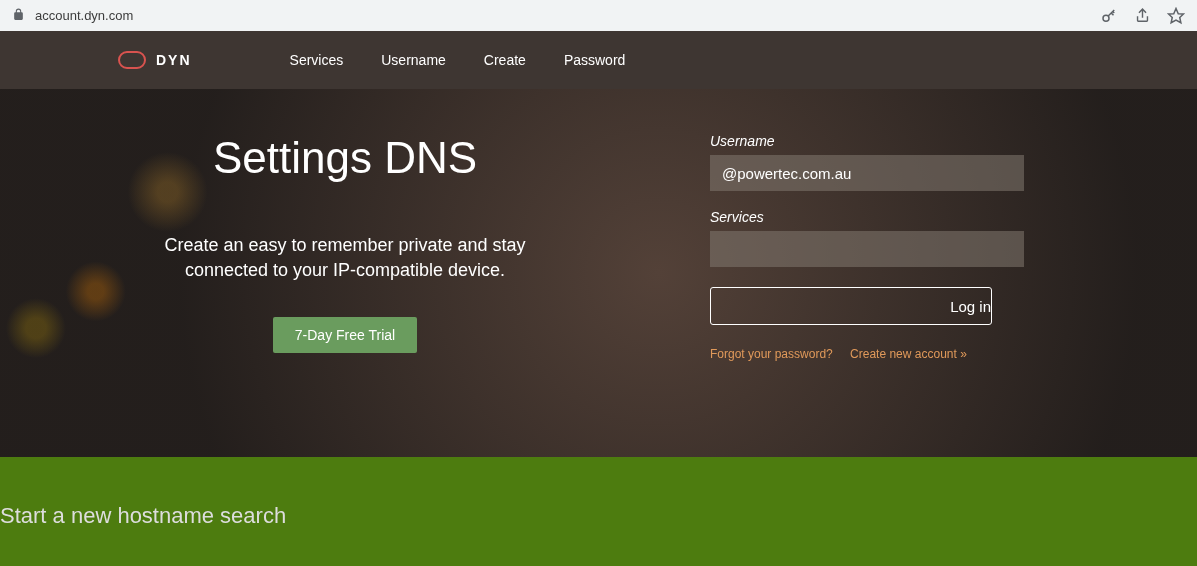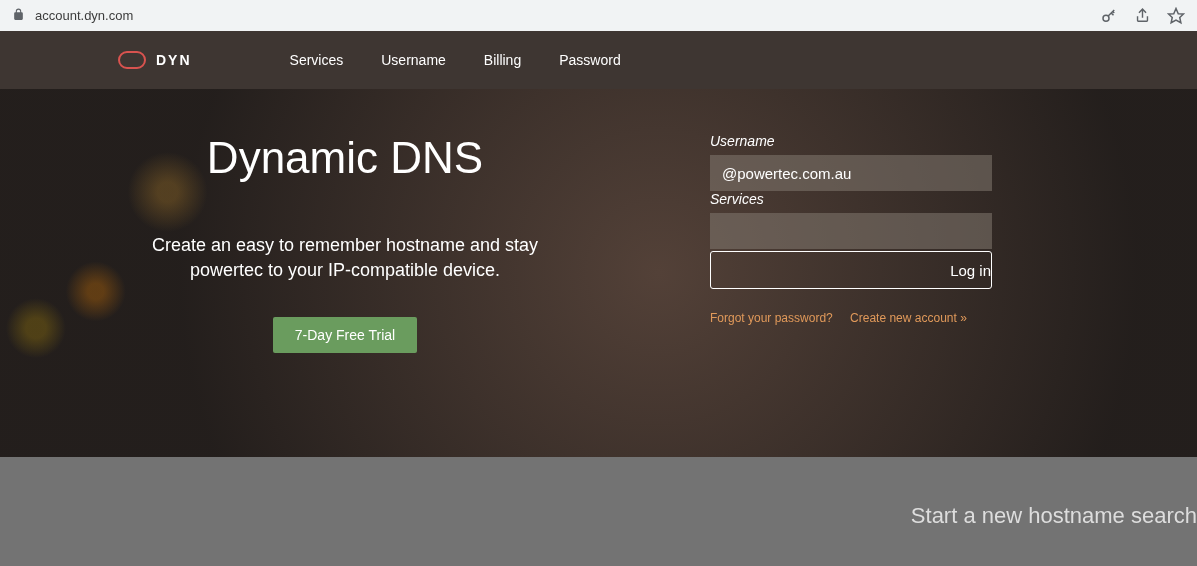--- a/index.html
+++ b/index.html
@@ -125,27 +125,28 @@
   .hero-right .prompt {
     font-size: 15px;
     margin-bottom: 20px;
   }
   .form-label {
     font-size: 14px;
     margin-bottom: 6px;
     font-style: italic;
   }
   .form-input {
-    width: 282px;
+    width: 314px;
     height: 36px;
     background: rgba(130,120,112,0.55);
     border: none;
     color: #fff;
     font-size: 15px;
     padding: 0 12px;
+    margin-bottom: 18px;
     outline: none;
   }
   .form-input::placeholder { color: #eee; }
   .login-btn {
     width: 282px;
     height: 38px;
     margin-top: 2px;
     background: transparent;
     border: 1.5px solid #fff;
     color: #fff;
@@ -160,24 +161,24 @@
   }
   .login-links a {
     color: #e0995a;
     text-decoration: none;
     margin-right: 14px;
     cursor: pointer;
   }
 
   .search-section {
     height: 109px;
-    background: #737373;
-    display: flex;
-    align-items: center;
-    justify-content: flex-end;
+    background: #4d7c0f;
+    display: flex;
+    align-items: center;
+    justify-content: flex-start;
   }
   .search-section h2 {
     color: #ddd;
     font-weight: 400;
     font-size: 22px;
     margin-top: 8px;
   }
 </style>
 </head>
 <body>
@@ -213,29 +214,29 @@
 </div>
 
 <div class="topnav">
   <div class="logo">
     <div class="logo-mark"></div>
     <span class="logo-text">DYN</span>
   </div>
   <div class="nav-links">
     <a>Services</a>
     <a>Username</a>
-    <a>Billing</a>
+    <a>Create</a>
     <a>Password</a>
   </div>
 </div>
 
 <div class="hero">
   <div class="hero-left">
-    <h1>Dynamic DNS</h1>
-    <p class="sub">Create an easy to remember hostname and stay powertec to your IP-compatible device.</p>
+    <h1>Settings DNS</h1>
+    <p class="sub">Create an easy to remember private and stay connected to your IP-compatible device.</p>
     <div class="hero-btns">
       <button class="btn-green">7-Day Free Trial</button>
     </div>
   </div>
   <div class="hero-right">
 
     <div class="form-label">Username</div>
     <input class="form-input" type="text" value="@powertec.com.au" style="">
 
     <div class="form-label">Services</div>

